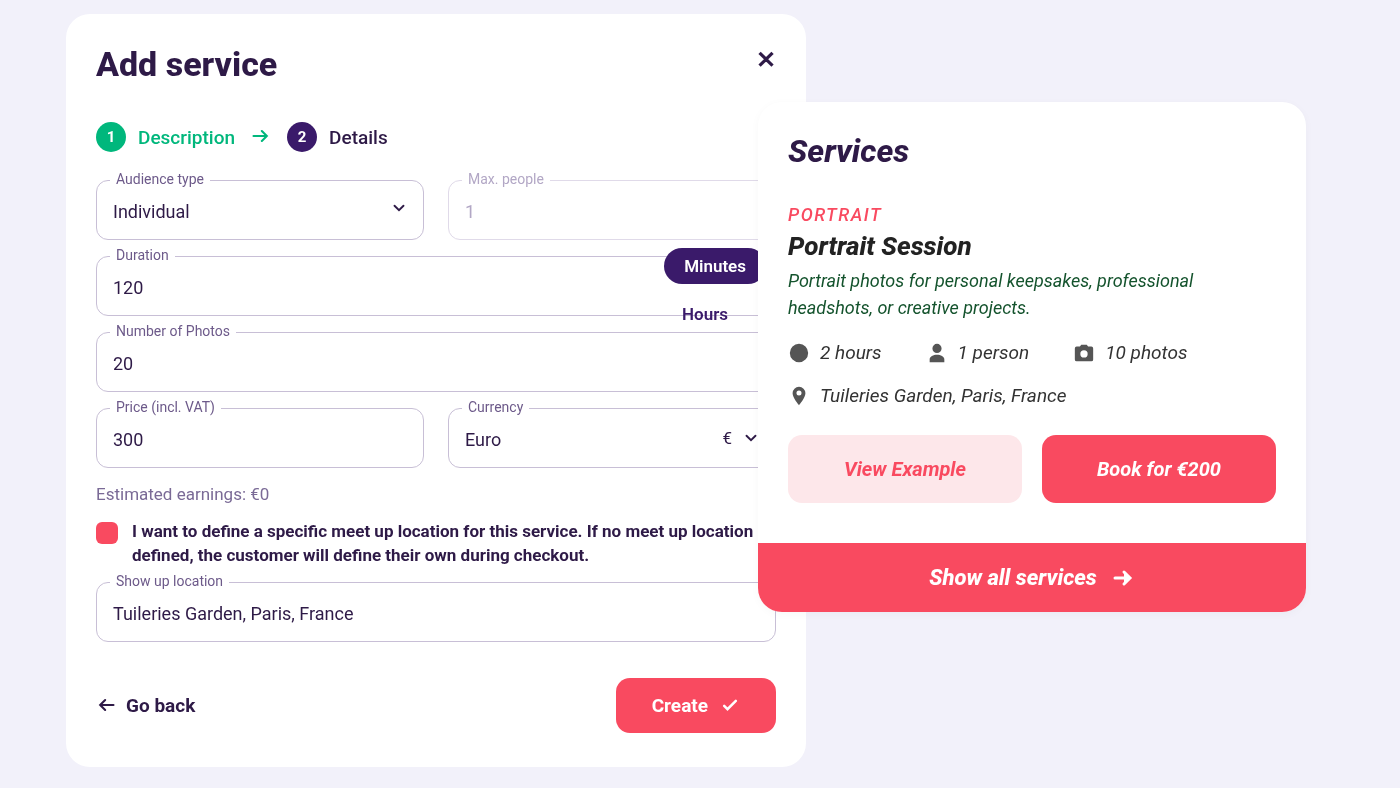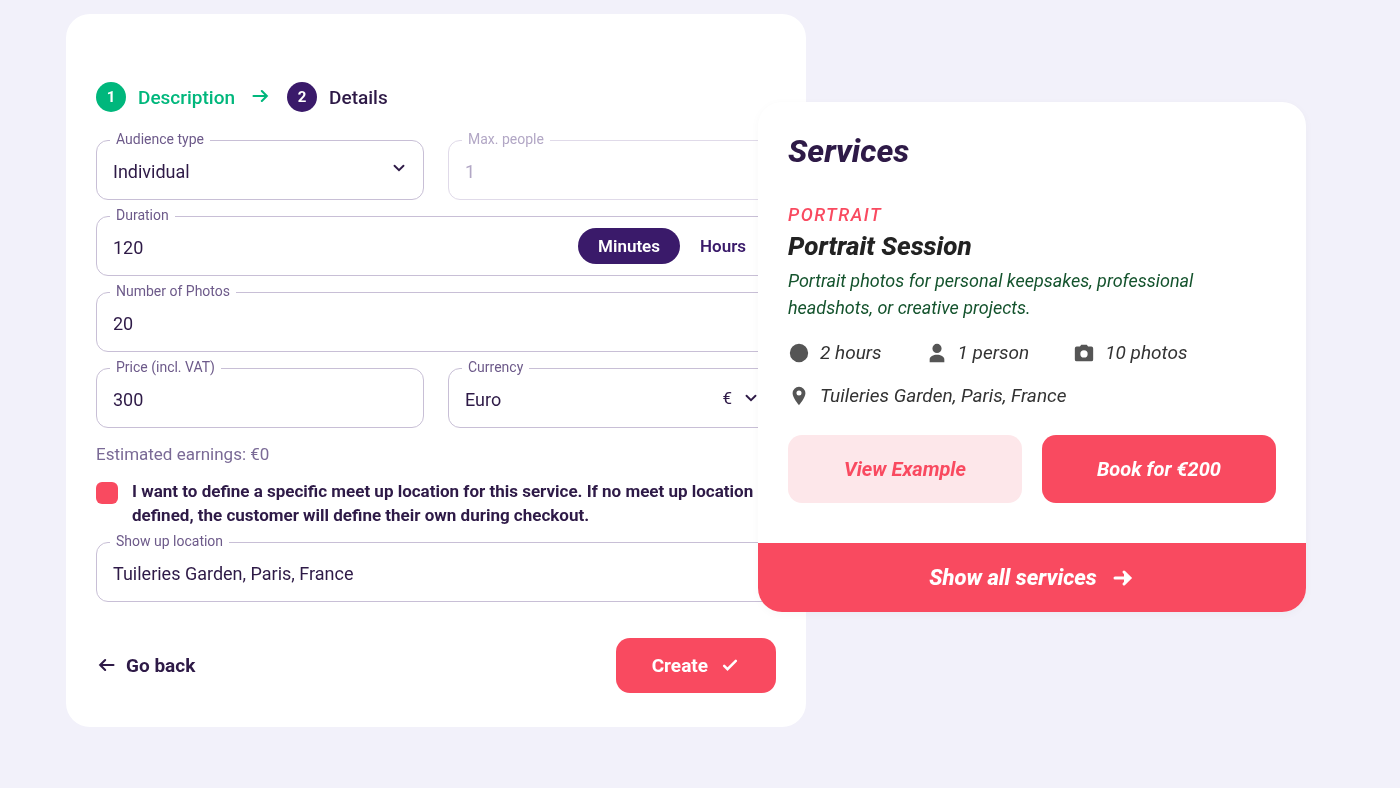--- a/index.html
+++ b/index.html
@@ -115,20 +115,21 @@
     }
     .duration-field .field-input { padding-right: 230px; }
     .duration-toggle {
       position: absolute;
       right: 10px;
       top: 50%;
       transform: translateY(-50%);
       display: flex;
       align-items: center;
       gap: 20px;
+      flex-direction: column;
     }
     .toggle-pill {
       background: #3a1a6a;
       color: #fff;
       padding: 8px 20px;
       border-radius: 999px;
       font-size: 17px;
       font-weight: 600;
       cursor: pointer;
     }
@@ -291,20 +292,24 @@
       font-weight: 800;
       padding: 22px;
       cursor: pointer;
     }
     .show-all svg { width: 24px; height: 24px; fill: #fff; }
   </style>
 </head>
 <body>
 
 <div class="modal">
+  <div class="modal-header">
+    <div class="modal-title">Add service</div>
+    <div class="close-btn">✕</div>
+  </div>
 
   <div class="stepper">
     <div class="step">
       <div class="step-circle done">1</div>
       <div class="step-label done">Description</div>
     </div>
     <div class="step-arrow">
       <svg width="24" height="20" viewBox="0 0 24 24" fill="none" stroke="#00b77c" stroke-width="2.5" stroke-linecap="round">
           <path d="M3 12h16M13 6l6 6-6 6"></path>
         </svg>

